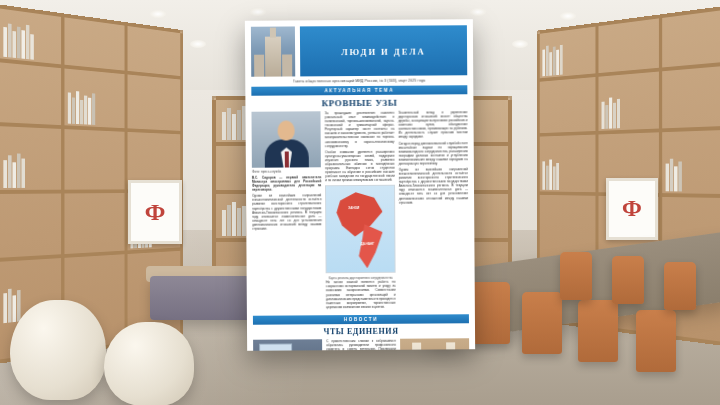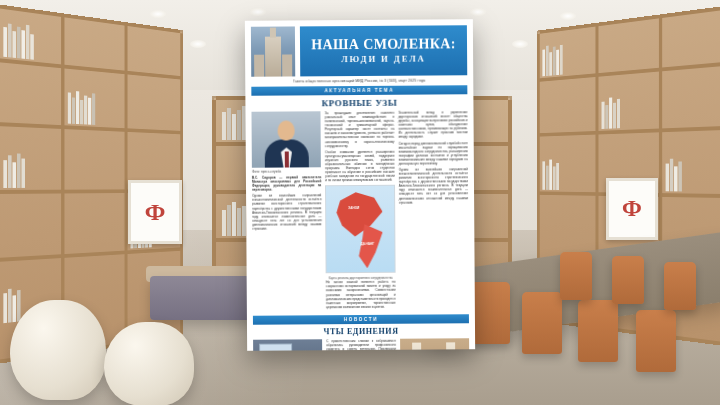--- a/index.html
+++ b/index.html
@@ -580,21 +580,20 @@
 
   <div class="paper">
 
     <div class="masthead">
       <div class="mast-photo">
         <div class="wing-l"></div>
         <div class="wing-r"></div>
         <div class="tower"></div>
       </div>
       <div class="mast-title-box">
-        <div class="mast-title">НАША СМОЛЕНКА:</div>
         <div class="mast-sub">ЛЮДИ И ДЕЛА</div>
       </div>
     </div>
     <div class="mast-strapline">Газета общественных организаций МИД России, № 3 (343), март 2025 года</div>
 
     <div class="section-bar">АКТУАЛЬНАЯ ТЕМА</div>
     <div class="headline">КРОВНЫЕ УЗЫ</div>
 
     <div class="cols">
 

